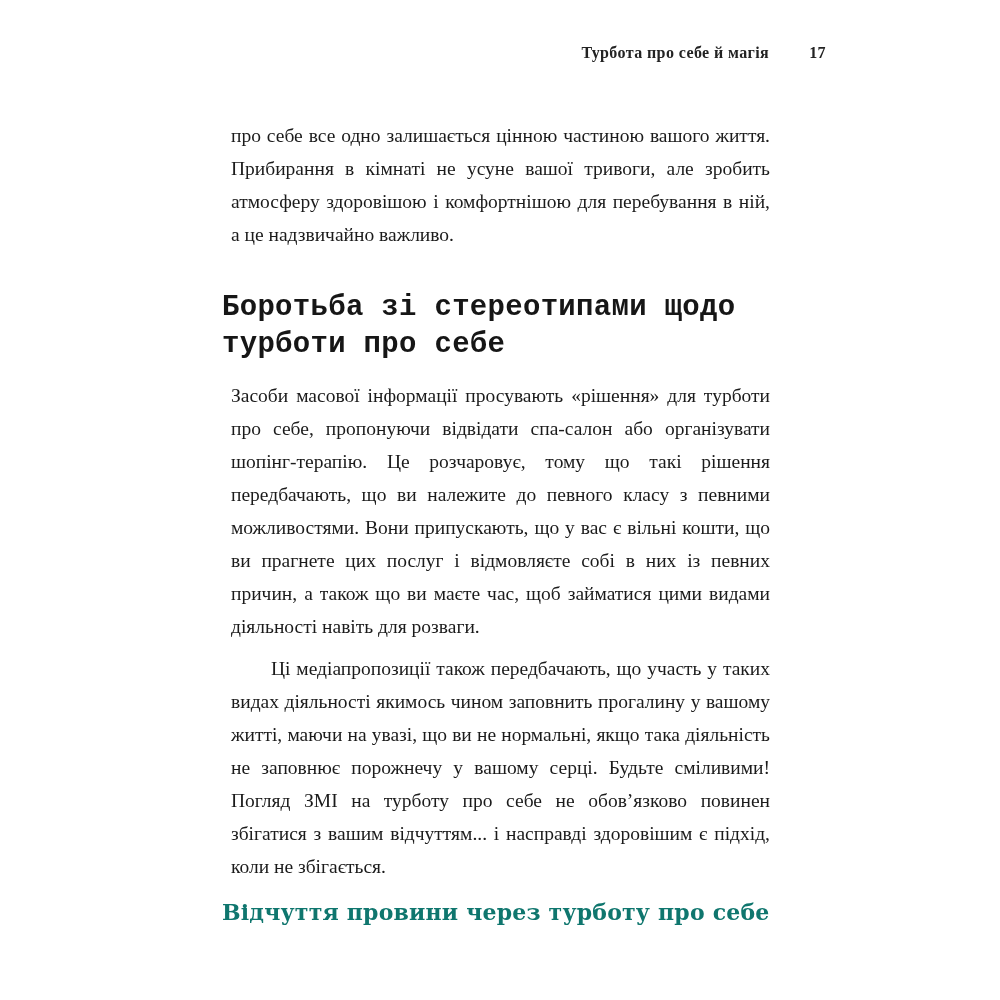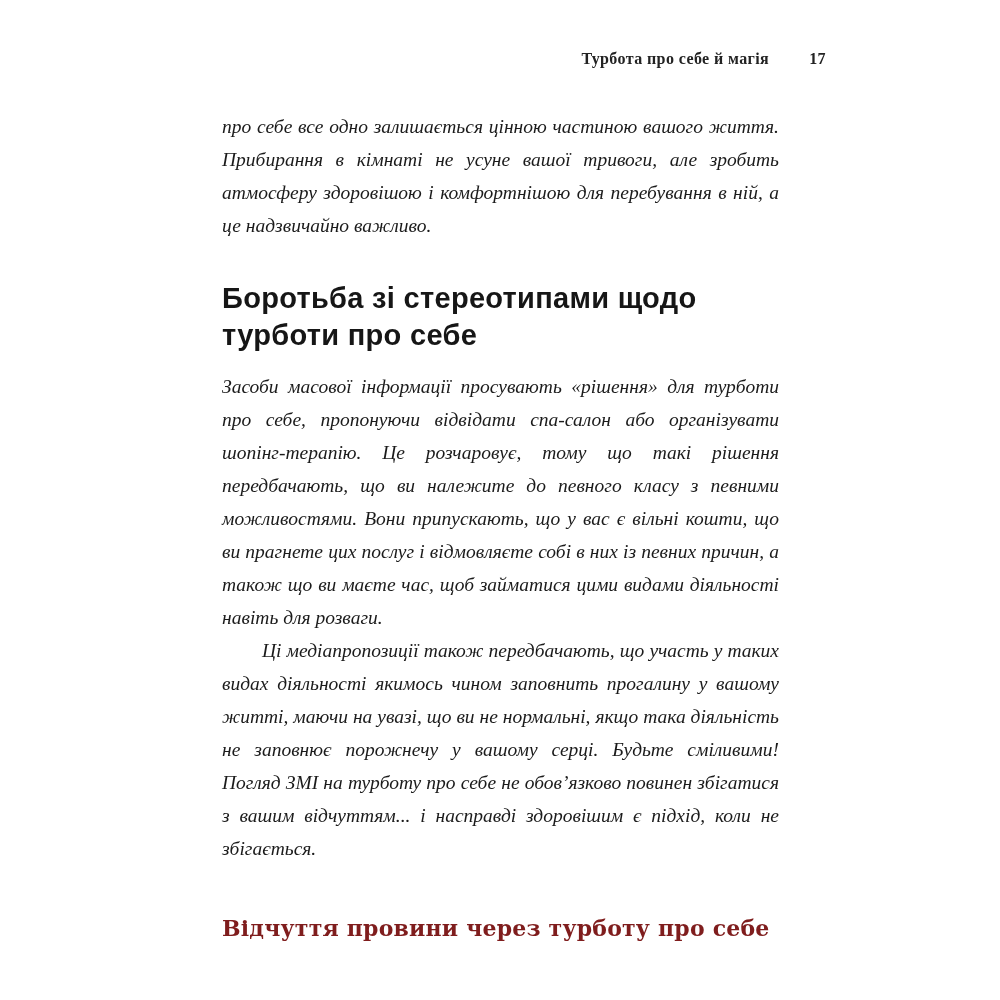--- a/index.html
+++ b/index.html
@@ -10,21 +10,21 @@
   .page {
     position: relative;
     width: 1000px;
     height: 1000px;
     background: #ffffff;
     color: #1b1b1b;
     overflow: hidden;
   }
   .page-header {
     position: absolute;
-    top: 50px;
+    top: 44px;
     left: 222px;
     width: 604px;
     display: flex;
     justify-content: flex-end;
     align-items: baseline;
     font-family: "Liberation Serif", "DejaVu Serif", serif;
     font-size: 16px;
     font-weight: 600;
     color: #232323;
     letter-spacing: 0.4px;
@@ -38,45 +38,44 @@
     top: 110px;
     left: 222px;
     width: 557px;
     font-family: "Liberation Serif", "DejaVu Serif", serif;
     font-size: 19.5px;
     line-height: 33px;
     text-align: justify;
     color: #1b1b1b;
   }
   .content p {
-    margin: 0;
-    font-style: italic;
+    margin: 9px;
   }
   .content p.indent {
     text-indent: 40px;
   }
   h1.section-heading {
-    font-family: Liberation Sans, sans-serif;
+    font-family: Liberation Mono, monospace;
     font-size: 29px;
     line-height: 37px;
     font-weight: 700;
     text-align: left;
     letter-spacing: 0.3px;
     margin: 38px 0 16px 0;
     color: #161616;
   }
   h2.subsection-heading {
     font-family: "DejaVu Serif", "Liberation Serif", serif;
     font-size: 22px;
     line-height: 30px;
     font-weight: 700;
     text-align: left;
     letter-spacing: 0.2px;
-    margin: 48px 0 3px 0;
-    color: #7f1d1d;
+    margin: 14px 0 3px 0;
+    color: #0f766e;
   }
 </style>
 </head>
 <body>
 
 <div class="page">
 
   <div class="page-header">
     <span class="running-title">Турбота про себе й магія</span>
     <span class="page-number">17</span>

